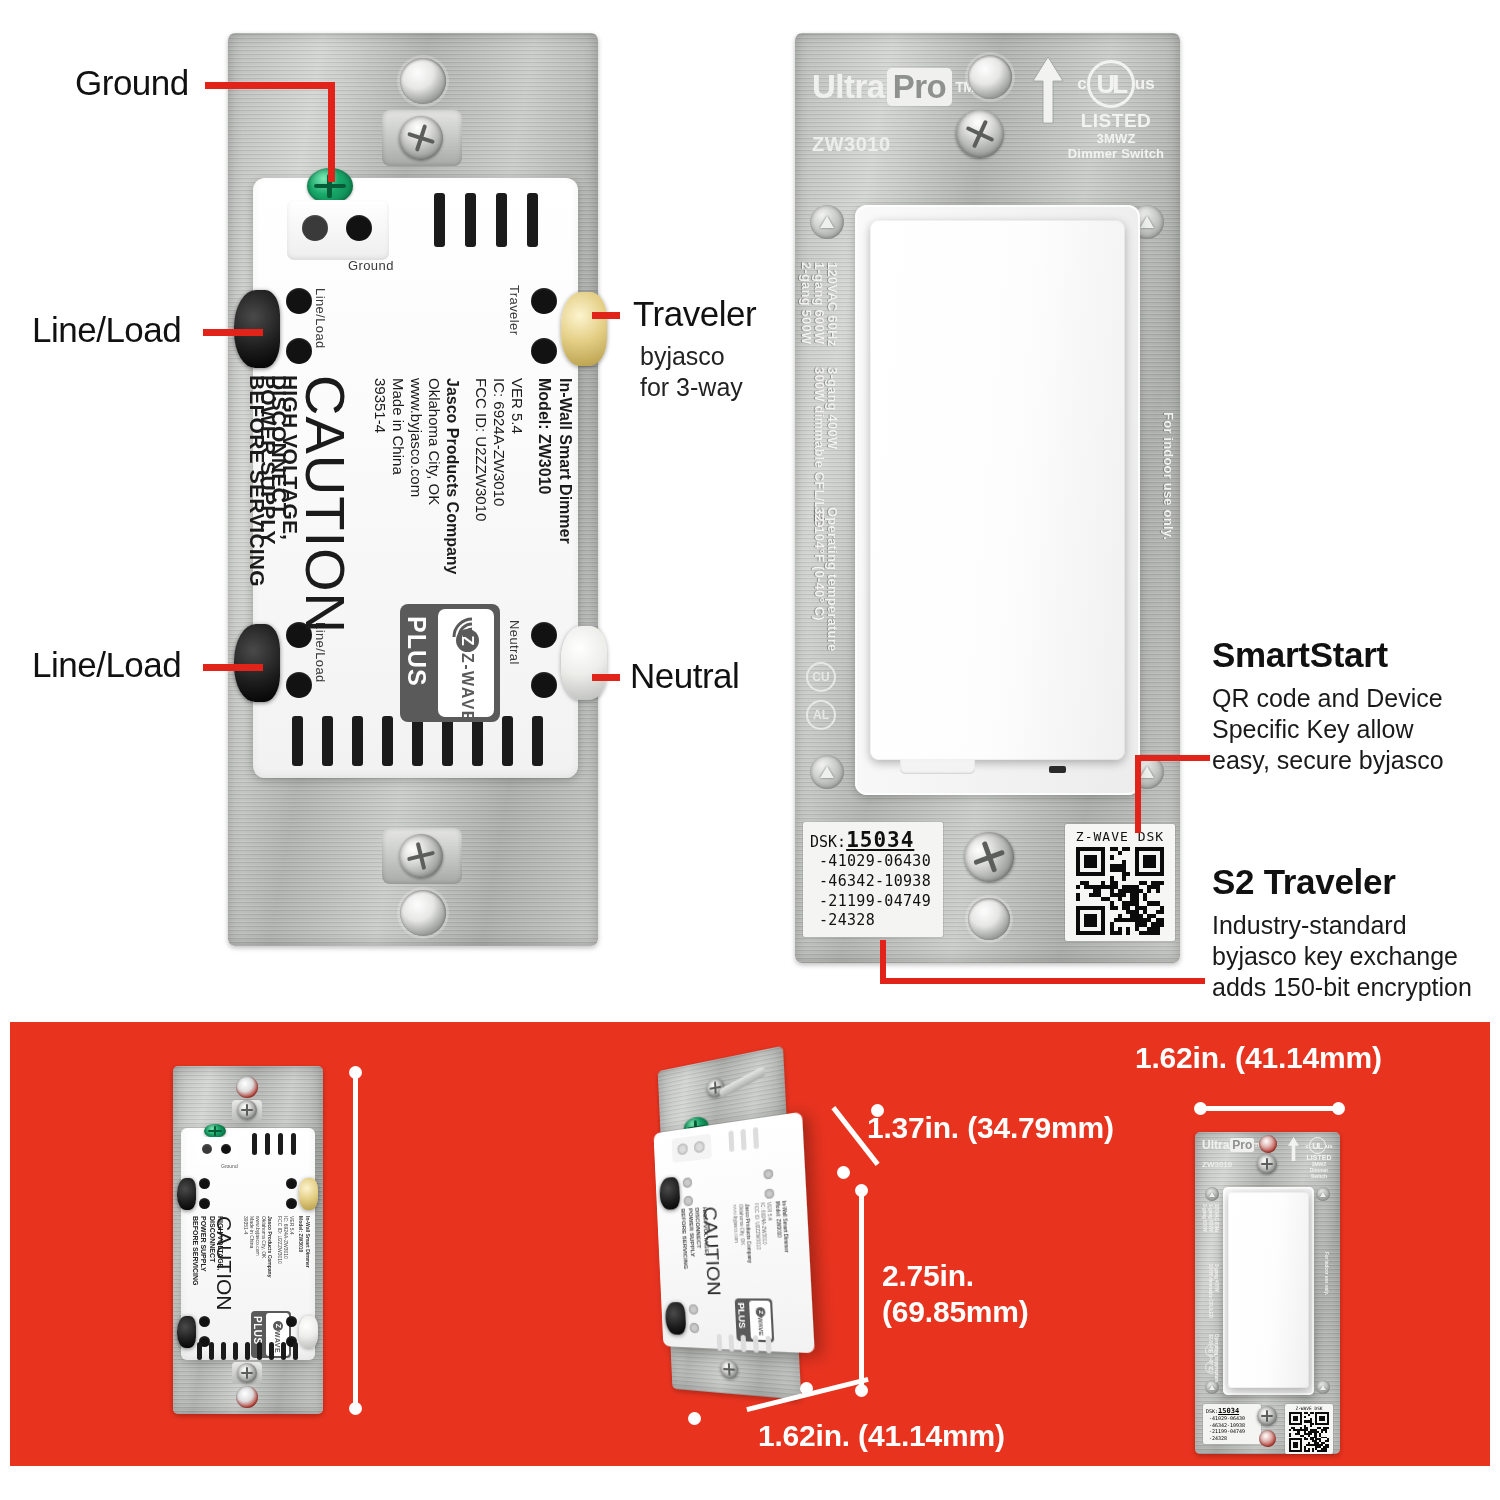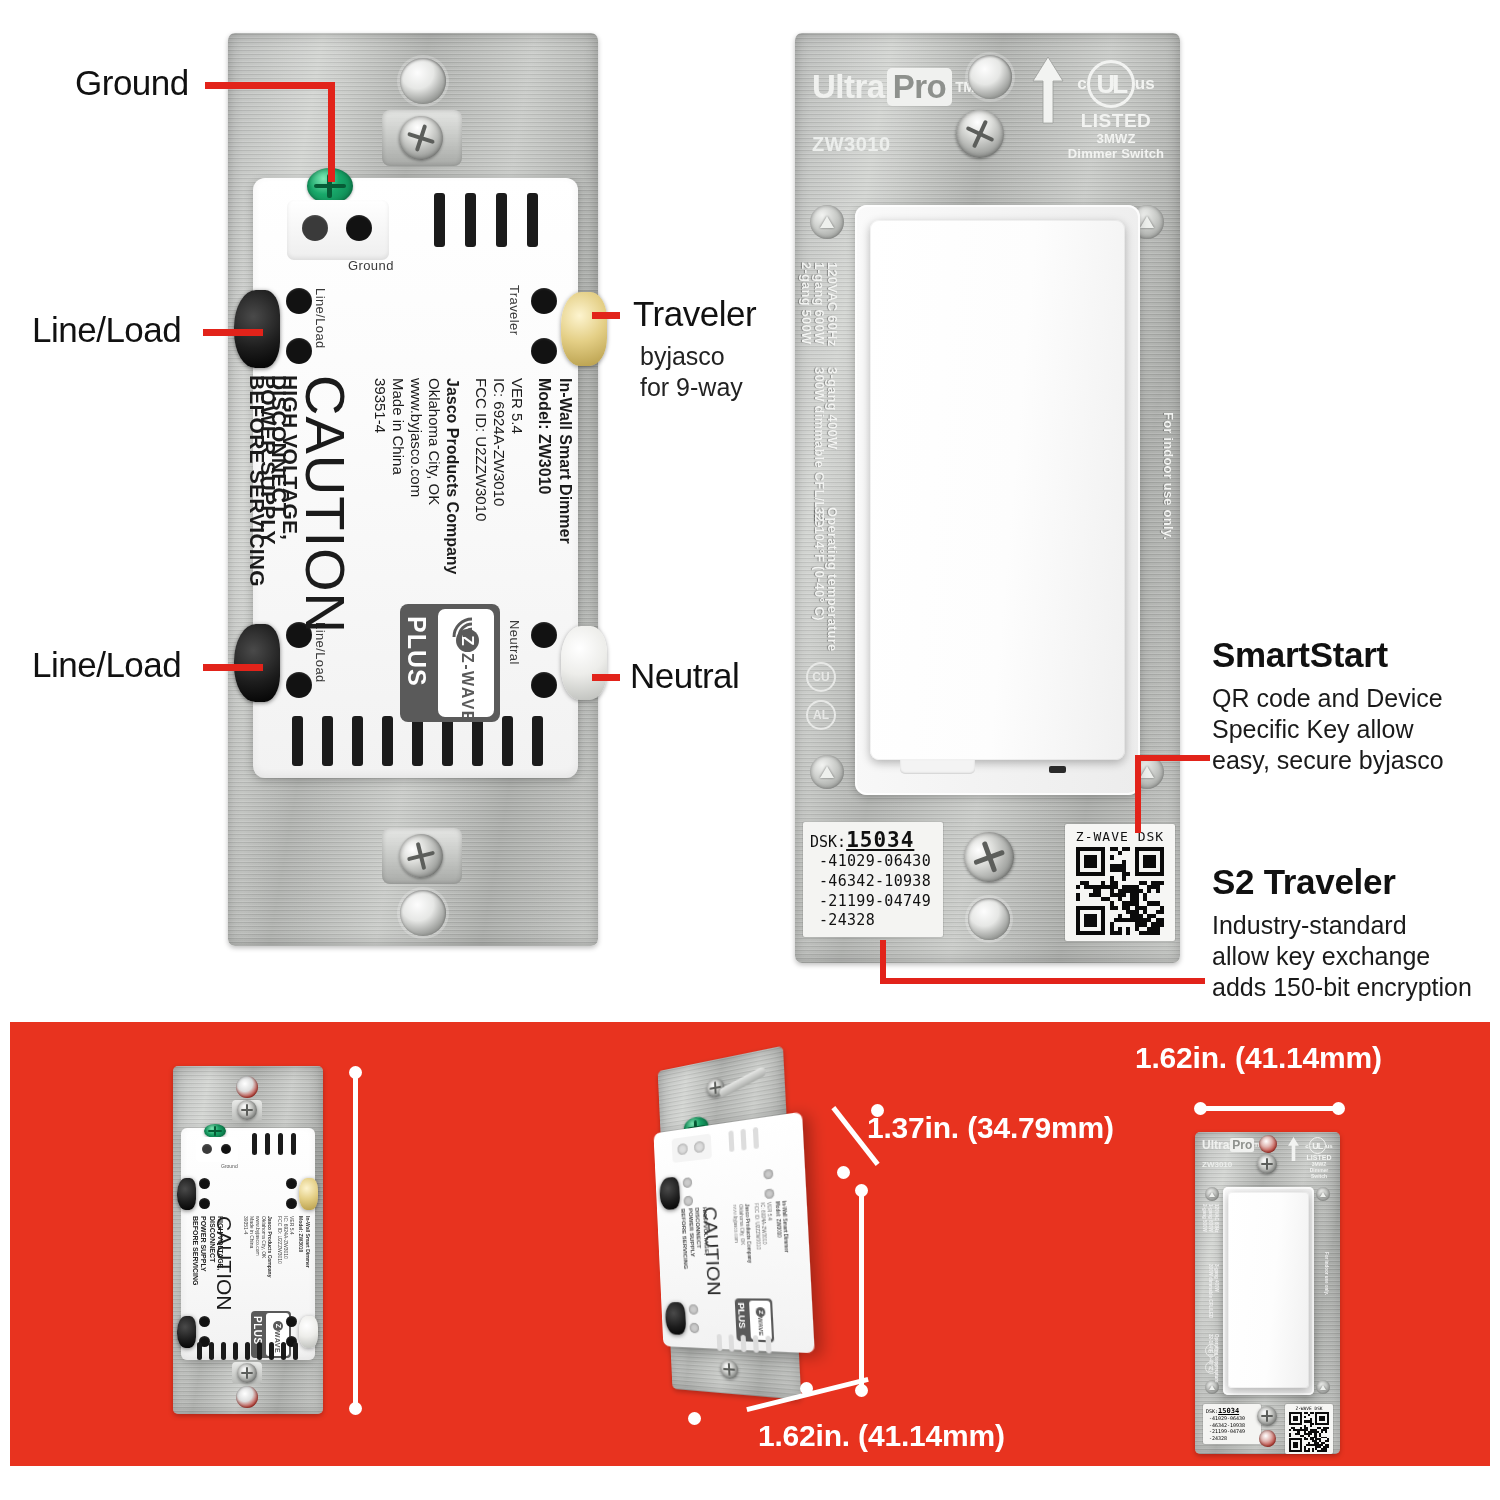--- a/index.html
+++ b/index.html
@@ -314,21 +314,21 @@
 
   <div class="callout-title abs" style="left:32px; top:310px;">Line/Load</div>
   <div class="redline" style="left:203px; top:329px; width:60px; height:7px;"></div>
 
   <div class="callout-title abs" style="left:32px; top:645px;">Line/Load</div>
   <div class="redline" style="left:203px; top:664px; width:60px; height:7px;"></div>
 
   <div class="redline" style="left:592px; top:312px; width:28px; height:7px;"></div>
   <div class="callout-title abs" style="left:633px; top:294px;">Traveler</div>
   <div class="callout-sub abs" style="left:640px; top:341px;">byjasco</div>
-  <div class="callout-sub abs" style="left:640px; top:372px;">for 9-way</div>
+  <div class="callout-sub abs" style="left:640px; top:372px;">for 3-way</div>
 
   <div class="redline" style="left:592px; top:674px; width:28px; height:7px;"></div>
   <div class="callout-title abs" style="left:630px; top:656px;">Neutral</div>
 
   <div>
 
     <div class="yoke" style="left:795px; top:33px; width:385px; height:930px;"></div>
 
     <div class="ultrapro" style="left:812px; top:68px;">
       <span>Ultra</span>
@@ -879,21 +879,21 @@
   <div class="feat-title abs" style="left:1212px; top:635px;">SmartStart</div>
   <div class="feat-body abs" style="left:1212px; top:683px;">QR code and Device</div>
   <div class="feat-body abs" style="left:1212px; top:714px;">Specific Key allow</div>
   <div class="feat-body abs" style="left:1212px; top:745px;">easy, secure byjasco</div>
 
   <div class="redline" style="left:880px; top:978px; width:325px; height:6px;"></div>
   <div class="redline" style="left:880px; top:940px; width:6px; height:44px;"></div>
 
   <div class="feat-title abs" style="left:1212px; top:862px;">S2 Traveler</div>
   <div class="feat-body abs" style="left:1212px; top:910px;">Industry-standard</div>
-  <div class="feat-body abs" style="left:1212px; top:941px;">allow key exchange</div>
+  <div class="feat-body abs" style="left:1212px; top:941px;">byjasco key exchange</div>
   <div class="feat-body abs" style="left:1212px; top:972px;">adds 150-bit encryption</div>
 
   <div class="redband" style="left:10px; top:1022px; width:1480px; height:444px;">
 
     <div style="position:absolute; left:163px; top:44px; width:150px; height:348px;">
       <div class="yoke" style="left:0; top:0; width:150px; height:348px; border-radius:5px;"></div>
       <div style="position:absolute;left:63px;top:10px;width:22px;height:22px;border-radius:50%;background:radial-gradient(circle at 40% 35%,#fff 0%,#ddd 40%,#b6332a 75%,#8f241d 100%);box-shadow:inset 0 0 3px rgba(0,0,0,.5);"></div>
       <div style="position:absolute;left:59px;top:34px;width:30px;height:22px;border-radius:4px;background:linear-gradient(180deg,#e9eae8,#b9bbb8);"></div>
       <div class="screw" style="left:64px;top:34px;width:20px;height:20px;"></div>
 
@@ -1031,20 +1031,24 @@
     <div class="dimdot" style="left:861px; top:82px;"></div>
     <div class="dimdot" style="left:827px; top:144px;"></div>
     <div class="dim-txt" style="left:857px; top:88px;">
       <span>1.37in.</span>
       <span>(34.79mm)</span>
     </div>
 
     <div class="dimline" style="left:849px; top:168px; width:5px; height:200px;"></div>
     <div class="dimdot" style="left:845px; top:162px;"></div>
     <div class="dimdot" style="left:845px; top:362px;"></div>
+    <div class="dim-txt" style="left:872px; top:236px;">
+      <span>2.75in.</span><br>
+      <span>(69.85mm)</span>
+    </div>
 
     <div class="dimline" style="left:735px; top:370px; width:125px; height:5px; transform:rotate(-14deg); transform-origin:center;"></div>
     <div class="dimdot" style="left:678px; top:390px;"></div>
     <div class="dimdot" style="left:790px; top:360px;"></div>
     <div class="dim-txt" style="left:748px; top:396px;">1.62in. (41.14mm)</div>
 
     <div style="position:absolute; left:1185px; top:110px; width:145px; height:322px;">
       <div class="yoke" style="left:0;top:0;width:145px;height:322px;border-radius:5px;"></div>
 
       <div style="position:absolute;left:7px;top:6px;color:#f0f1ef;font-size:12px;font-weight:700;display:flex;align-items:center;">

